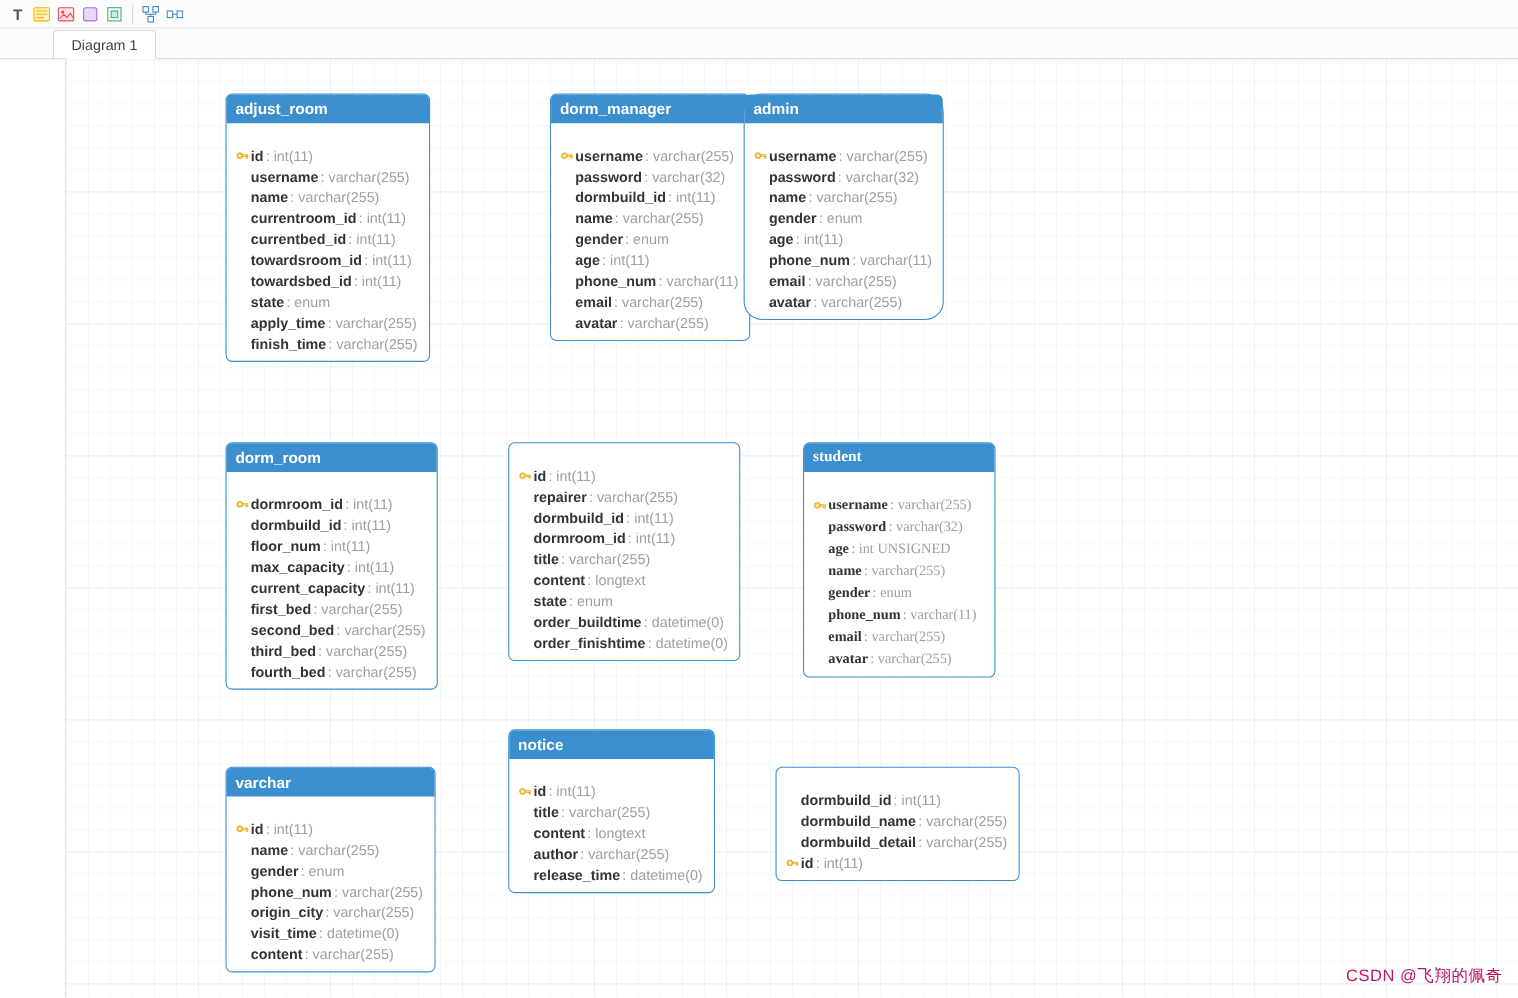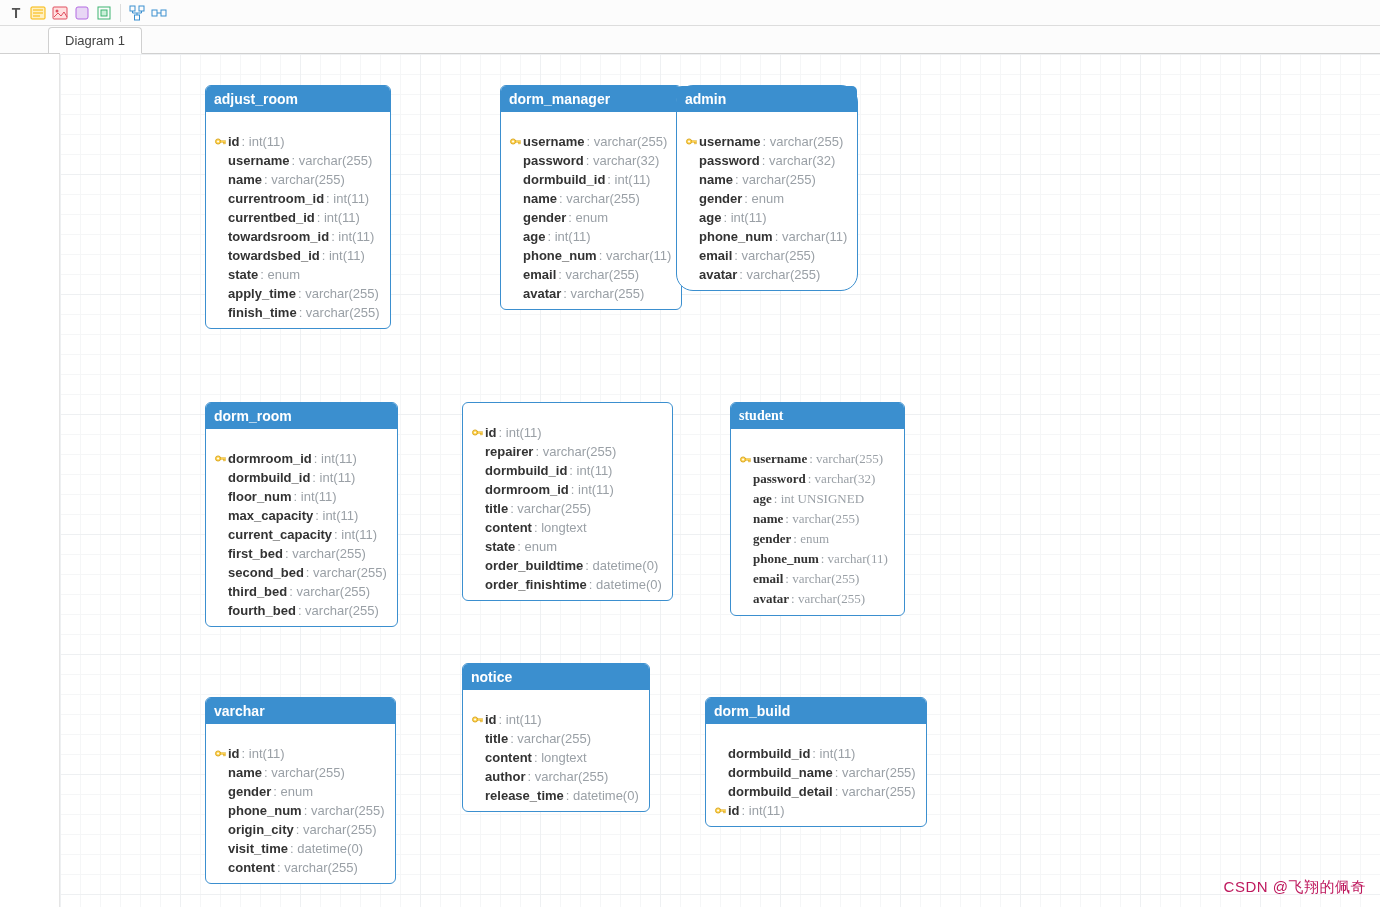--- a/index.html
+++ b/index.html
@@ -506,21 +506,20 @@
           <span class="coltype">: varchar(255)</span>
         </div>
         <div class="col-row">
           <span class="keyslot"></span>
           <span class="colname">release_time</span>
           <span class="coltype">: datetime(0)</span>
         </div>
       </div>
     </div>
     <div class="table-card" style="left: 645px; top: 643px; min-width: 205px;">
-      <div class="table-header">dorm_build</div>
       <div class="table-body">
         <div class="col-row">
           <span class="keyslot"></span>
           <span class="colname">dormbuild_id</span>
           <span class="coltype">: int(11)</span>
         </div>
         <div class="col-row">
           <span class="keyslot"></span>
           <span class="colname">dormbuild_name</span>
           <span class="coltype">: varchar(255)</span>

